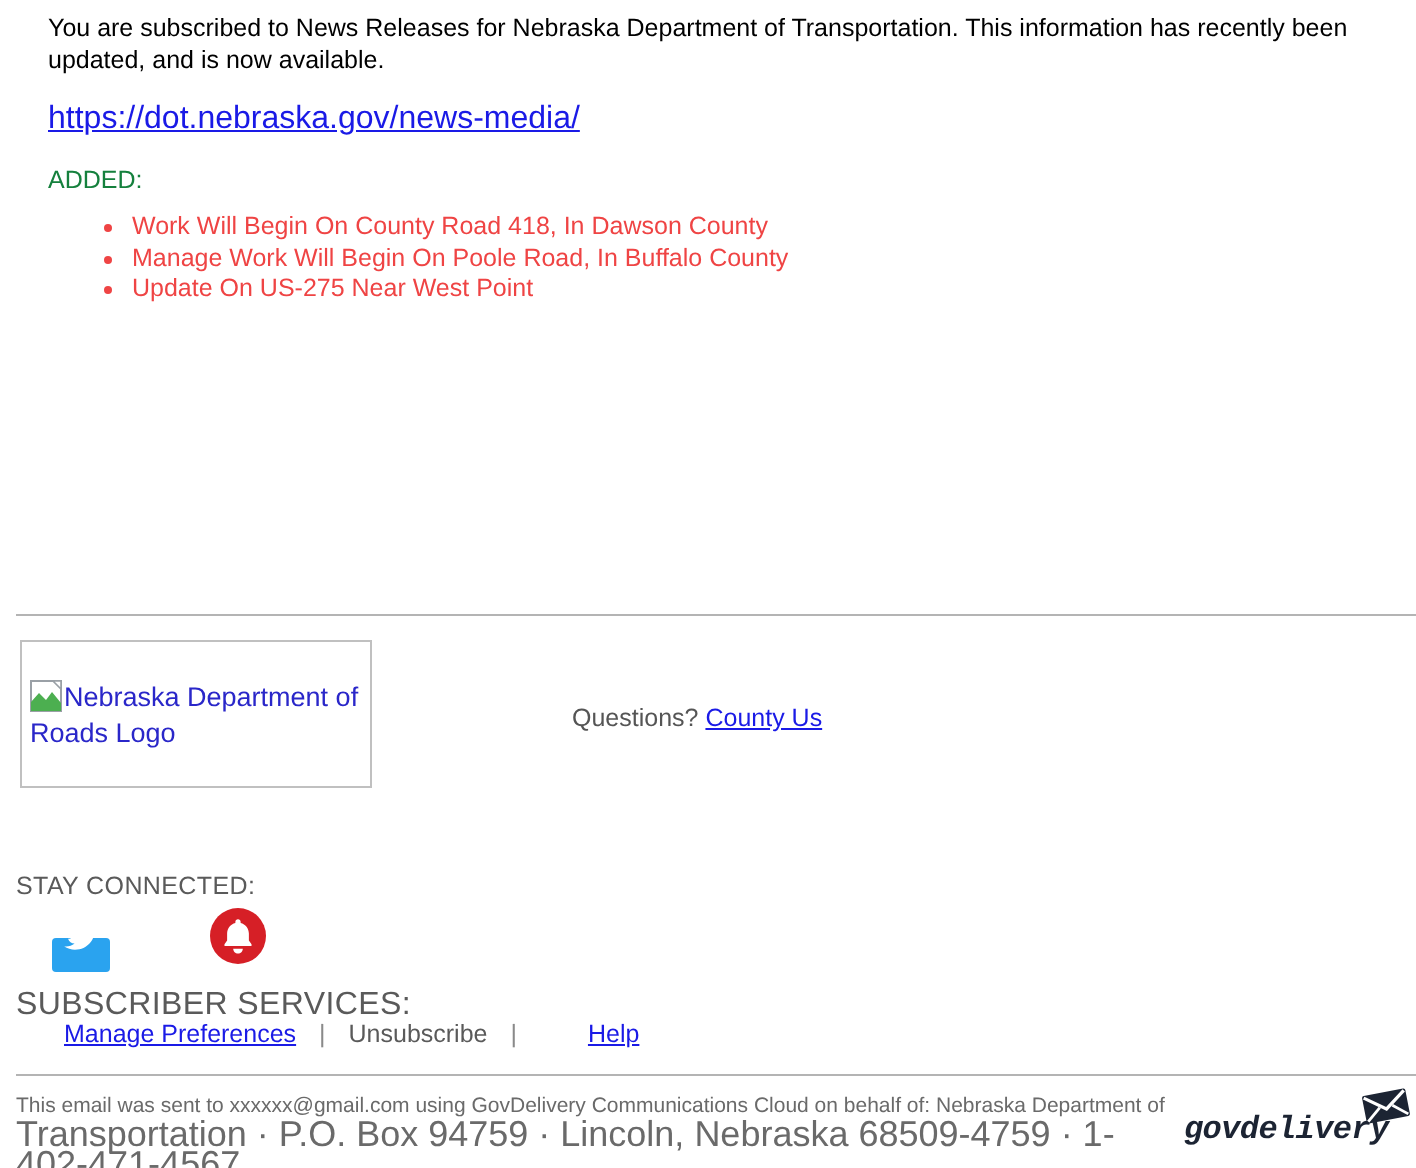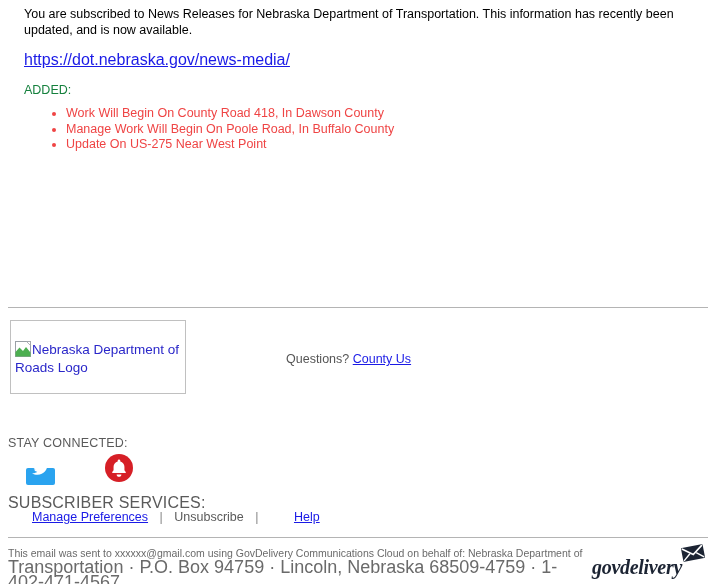--- a/index.html
+++ b/index.html
@@ -201,24 +201,24 @@
     position: absolute;
     left: 592px;
     top: 545px;
     width: 112px;
     height: 34px;
   }
   .gd-wordmark {
     position: absolute;
     left: 0;
     top: 11px;
-    font-family: Liberation Serif, serif;
+    font-family: Liberation Mono, monospace;
     font-weight: bold;
     font-style: italic;
-    font-size: 20px;
+    font-size: 16px;
     letter-spacing: -0.3px;
     color: #1c2433;
     white-space: nowrap;
   }
   .gd-envelope {
     position: absolute;
     left: 88px;
     top: -2px;
     width: 26px;
     height: 20px;

